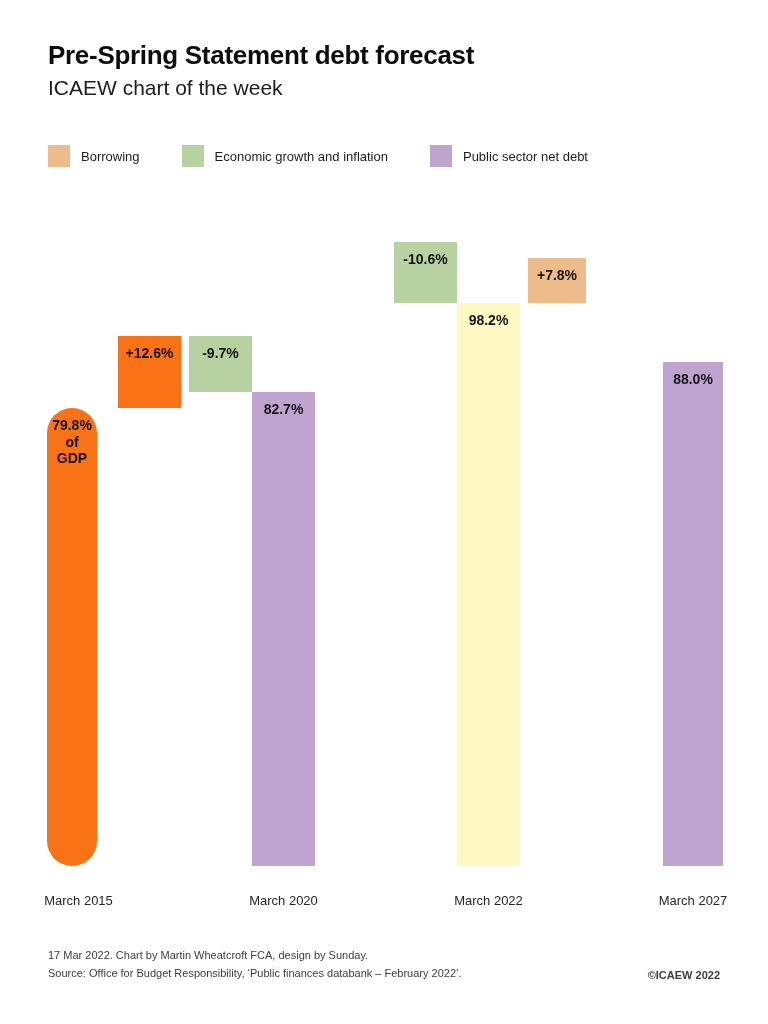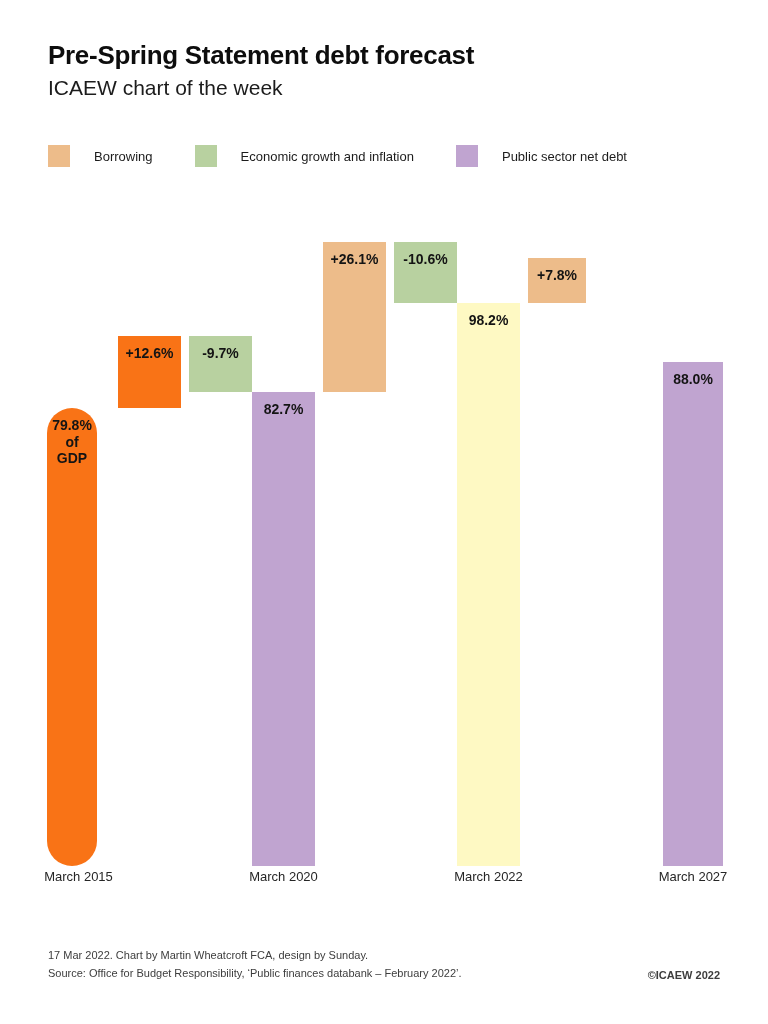--- a/index.html
+++ b/index.html
@@ -44,21 +44,20 @@
     position: absolute;
     left: 48px;
     top: 145px;
     display: flex;
     align-items: center;
   }
   .legend-item {
     display: flex;
     align-items: center;
     margin-right: 42px;
-    gap: 13px;
   }
   .legend-swatch {
     width: 22px;
     height: 22px;
     margin-right: 11px;
     flex: none;
   }
   .legend-label {
     font-size: 13px;
     color: #1c1c1c;
@@ -99,20 +98,21 @@
     top: 869px;
     width: 768px;
     height: 24px;
   }
   .axis-tick {
     position: absolute;
     font-size: 13px;
     color: #262626;
     text-align: center;
     white-space: nowrap;
+    margin-top: 24px;
   }
 
   
   .footer {
     position: absolute;
     left: 48px;
     top: 946px;
     width: 672px;
     display: flex;
     justify-content: space-between;
@@ -161,23 +161,20 @@
     </div>
     <div class="bar" style="left: 118px; top: 336px; width: 63px; height: 72px; background: #f97316;">
       <div class="bar-label inside-top">+12.6%</div>
     </div>
     <div class="bar" style="left: 189px; top: 336px; width: 63px; height: 56px; background: rgb(184, 209, 160);">
       <div class="bar-label inside-top">-9.7%</div>
     </div>
     <div class="bar" style="left: 252px; top: 392px; width: 63px; height: 474px; background: rgb(192, 164, 208);">
       <div class="bar-label inside-top">82.7%</div>
     </div>
-    <div class="bar" style="left: 323px; top: 242px; width: 63px; height: 150px; background: rgb(237, 188, 138);">
-      <div class="bar-label inside-top">+26.1%</div>
-    </div>
     <div class="bar" style="left: 394px; top: 242px; width: 63px; height: 61px; background: rgb(184, 209, 160);">
       <div class="bar-label inside-top">-10.6%</div>
     </div>
     <div class="bar" style="left: 457px; top: 303px; width: 63px; height: 563px; background: #fef9c3;">
       <div class="bar-label inside-top">98.2%</div>
     </div>
     <div class="bar" style="left: 528px; top: 258px; width: 58px; height: 45px; background: rgb(237, 188, 138);">
       <div class="bar-label inside-top">+7.8%</div>
     </div>
     <div class="bar" style="left: 663px; top: 362px; width: 60px; height: 504px; background: rgb(192, 164, 208);">

